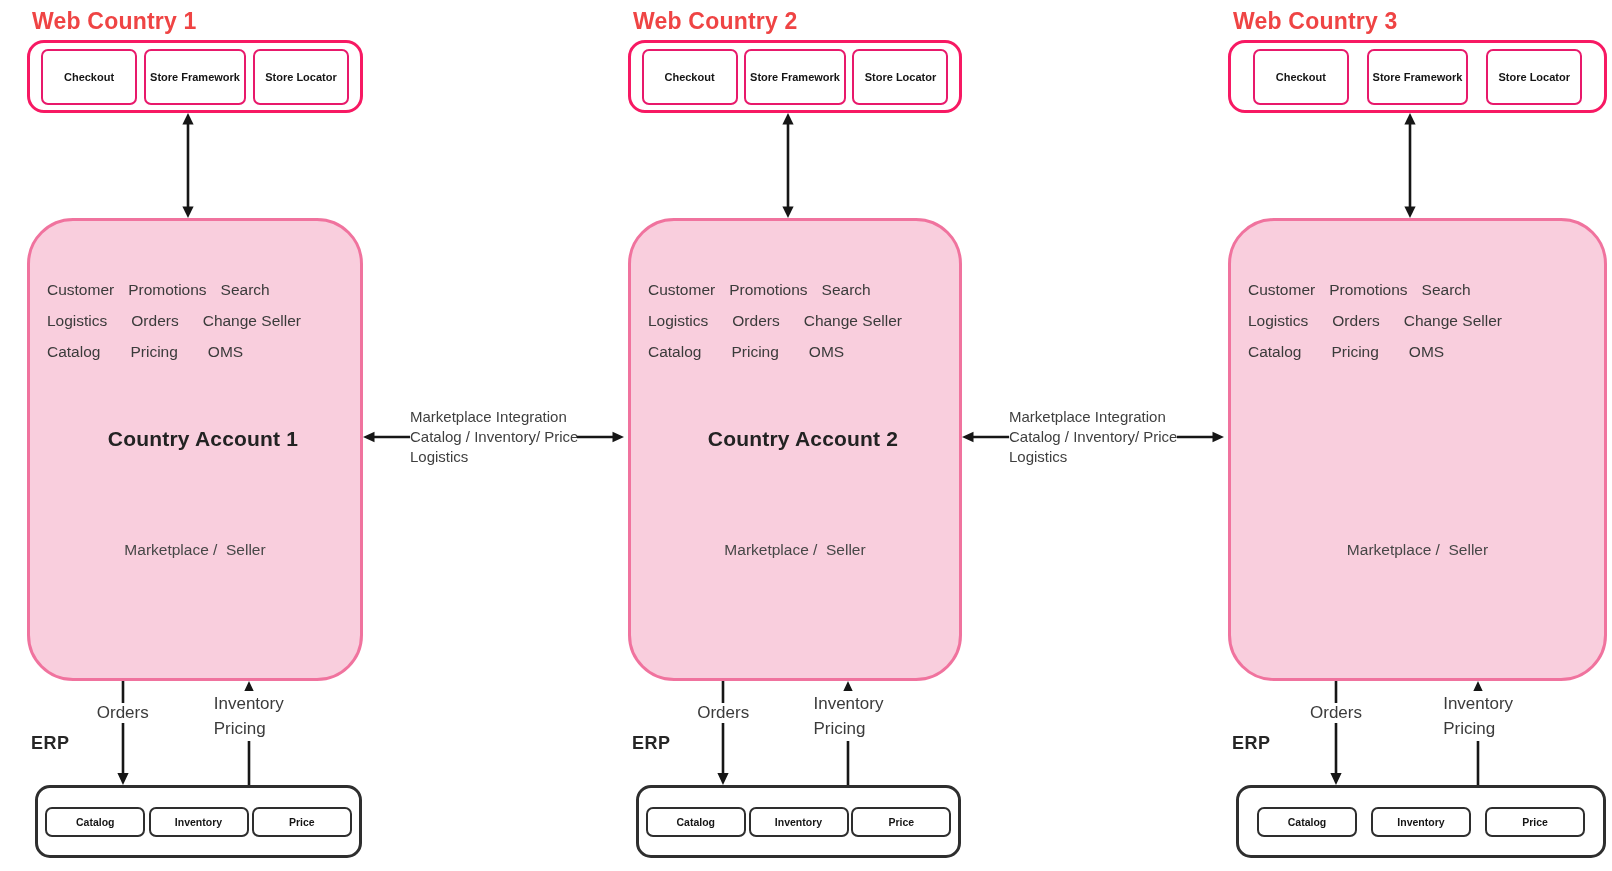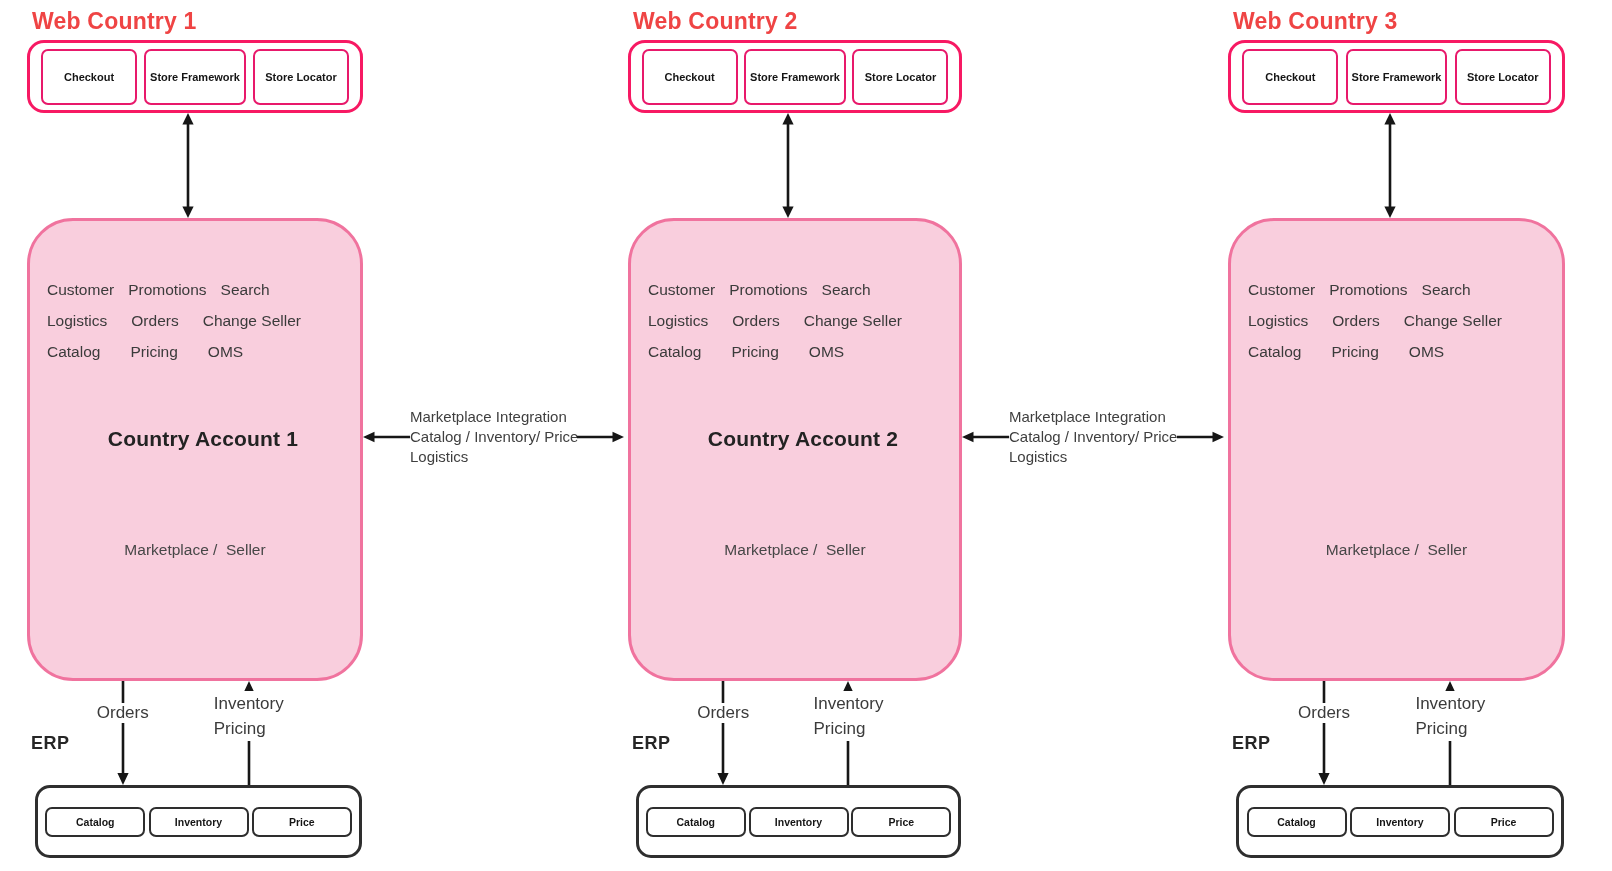--- a/index.html
+++ b/index.html
@@ -3,21 +3,21 @@
 <meta charset="utf-8">
 <style>
   html,body{margin:0;padding:0;background:#ffffff;}
   .canvas{
     position:relative;width:1612px;height:871px;background:#ffffff;
     font-family:"Liberation Sans",sans-serif;overflow:hidden;
   }
   .column{position:absolute;top:0;height:871px;}
   #col1{left:27px;width:336px;}
   #col2{left:628px;width:334px;}
-  #col3{left:1228px;width:337px;}
+  #col3{left:1228px;width:379px;}
 
   .web-title{
     position:absolute;top:8px;left:5px;
     font-size:23px;font-weight:bold;color:#ef4444;letter-spacing:.2px;
   }
   .web-box{
     position:absolute;top:40px;left:0;right:0;height:73px;
     border:3px solid #F71963;border-radius:17px;background:#fff;
     display:flex;align-items:center;justify-content:space-evenly;padding:0 4px;
     box-sizing:border-box;

